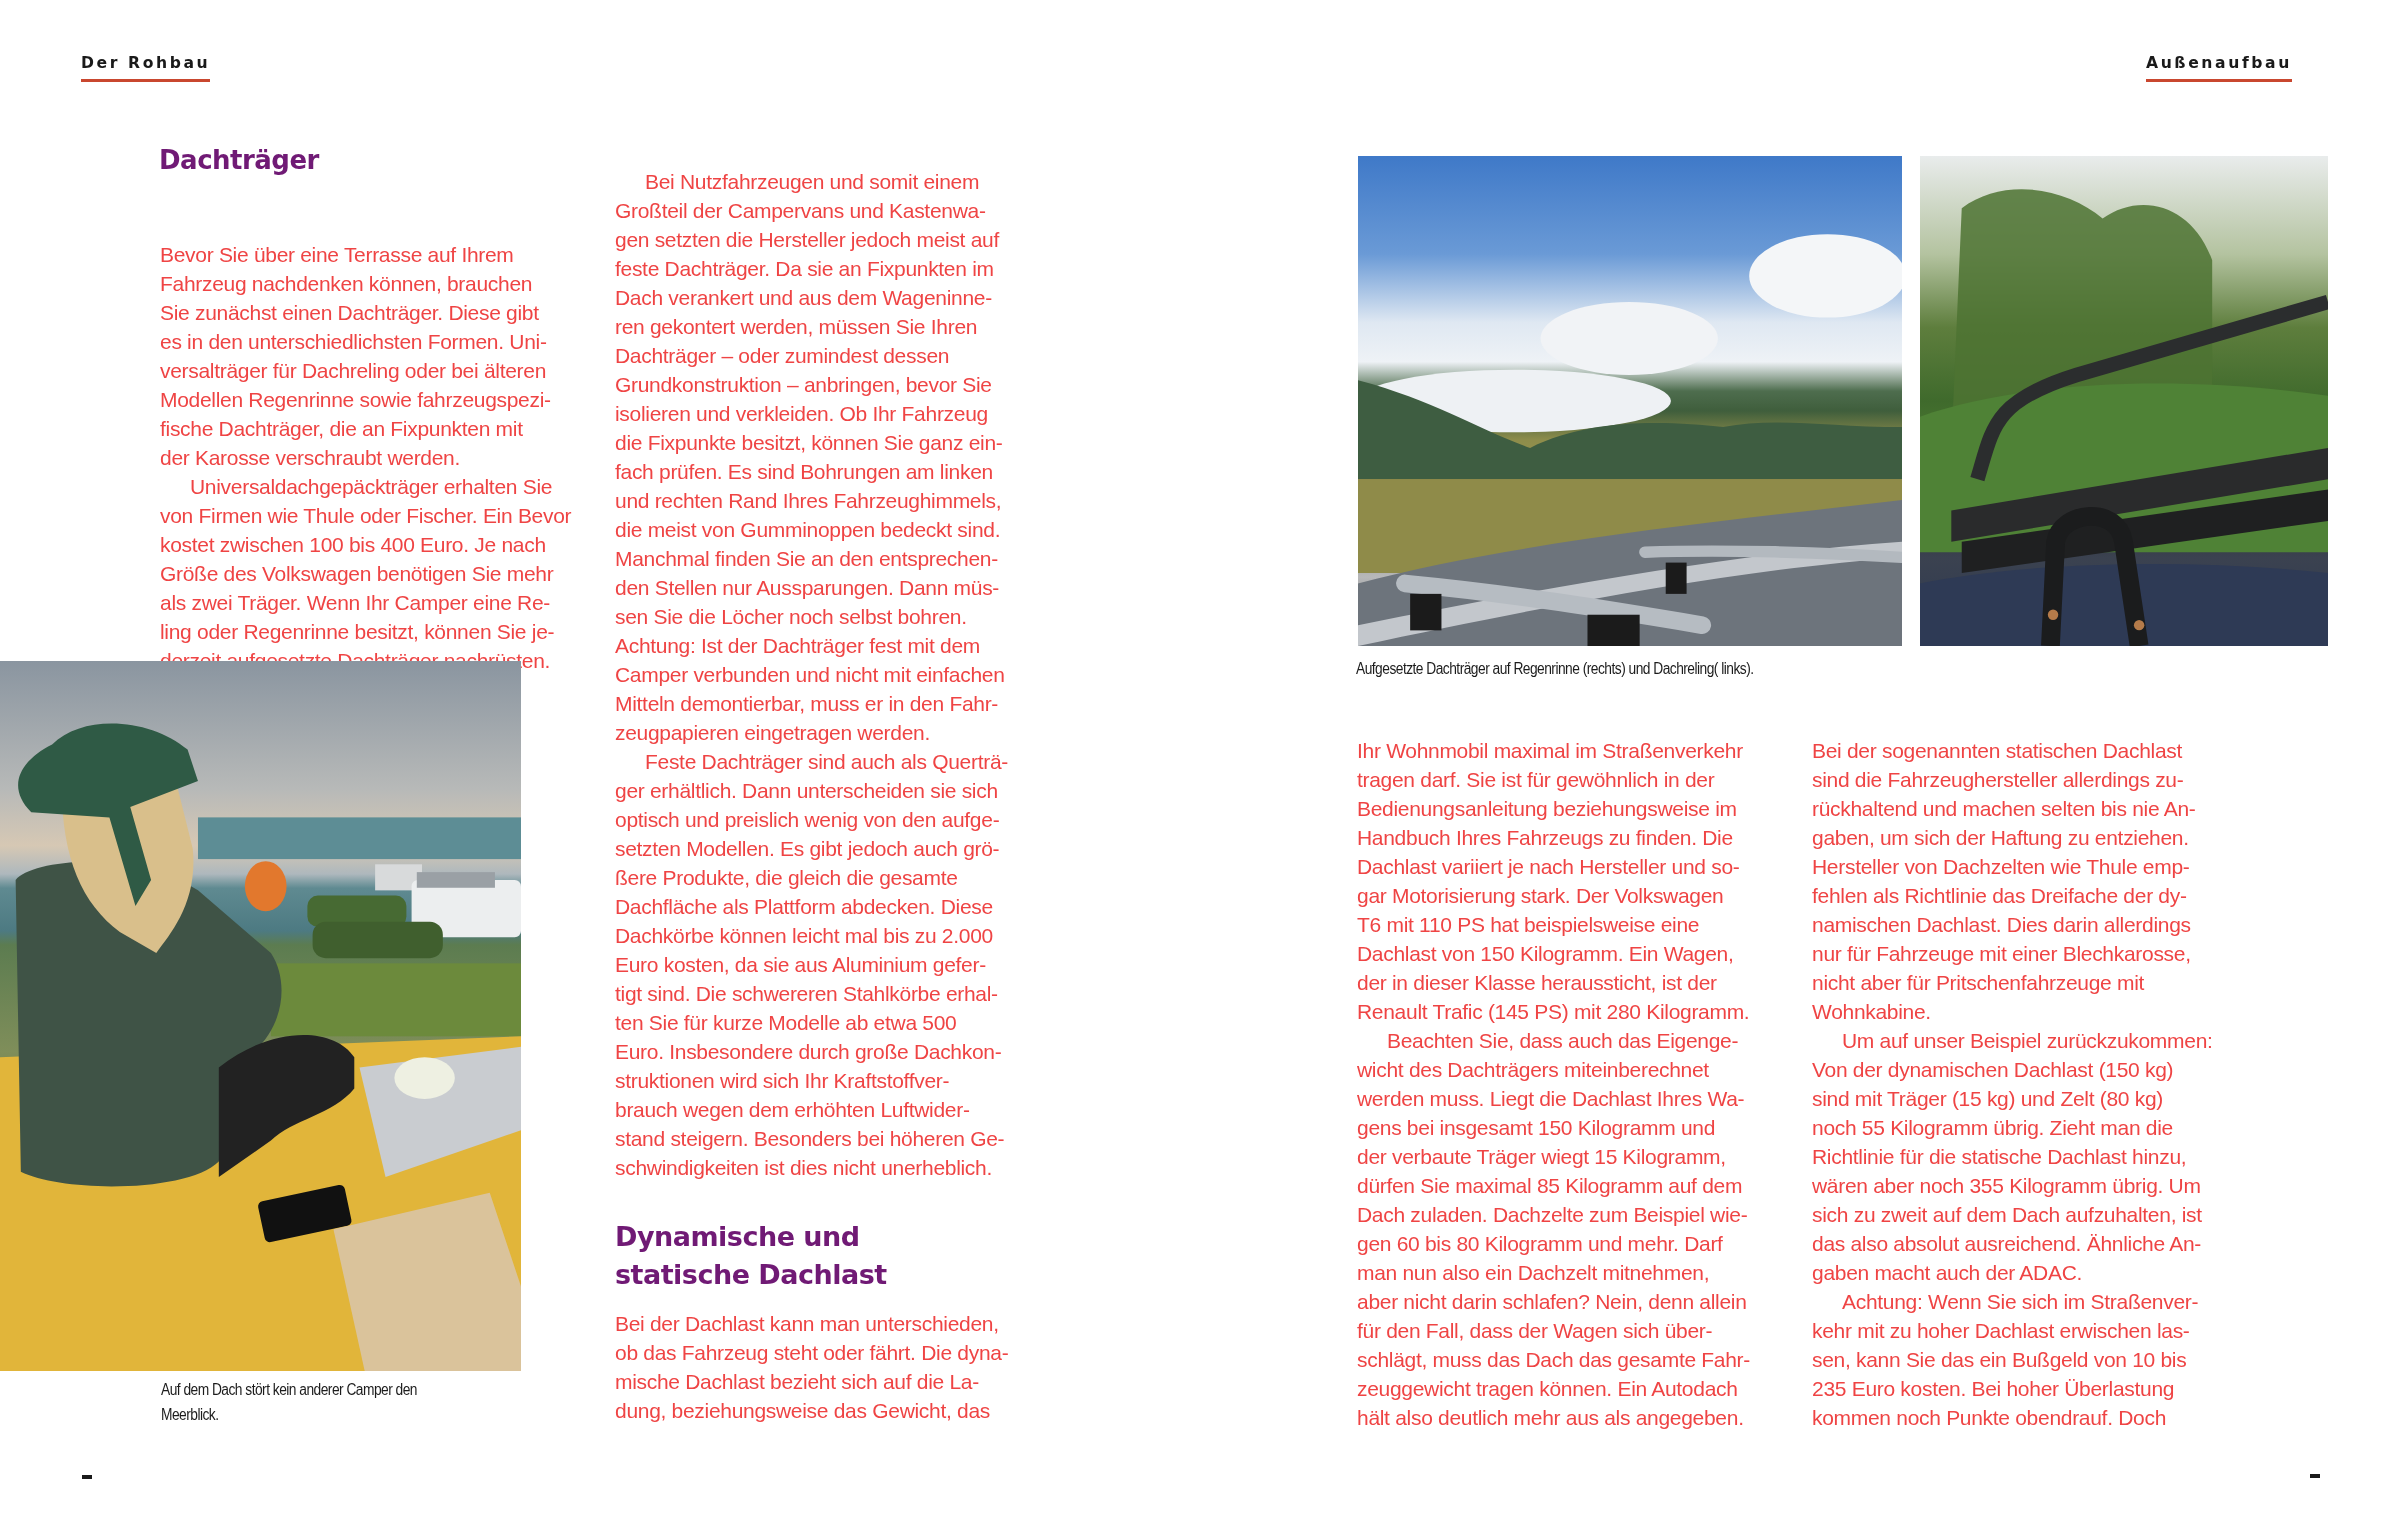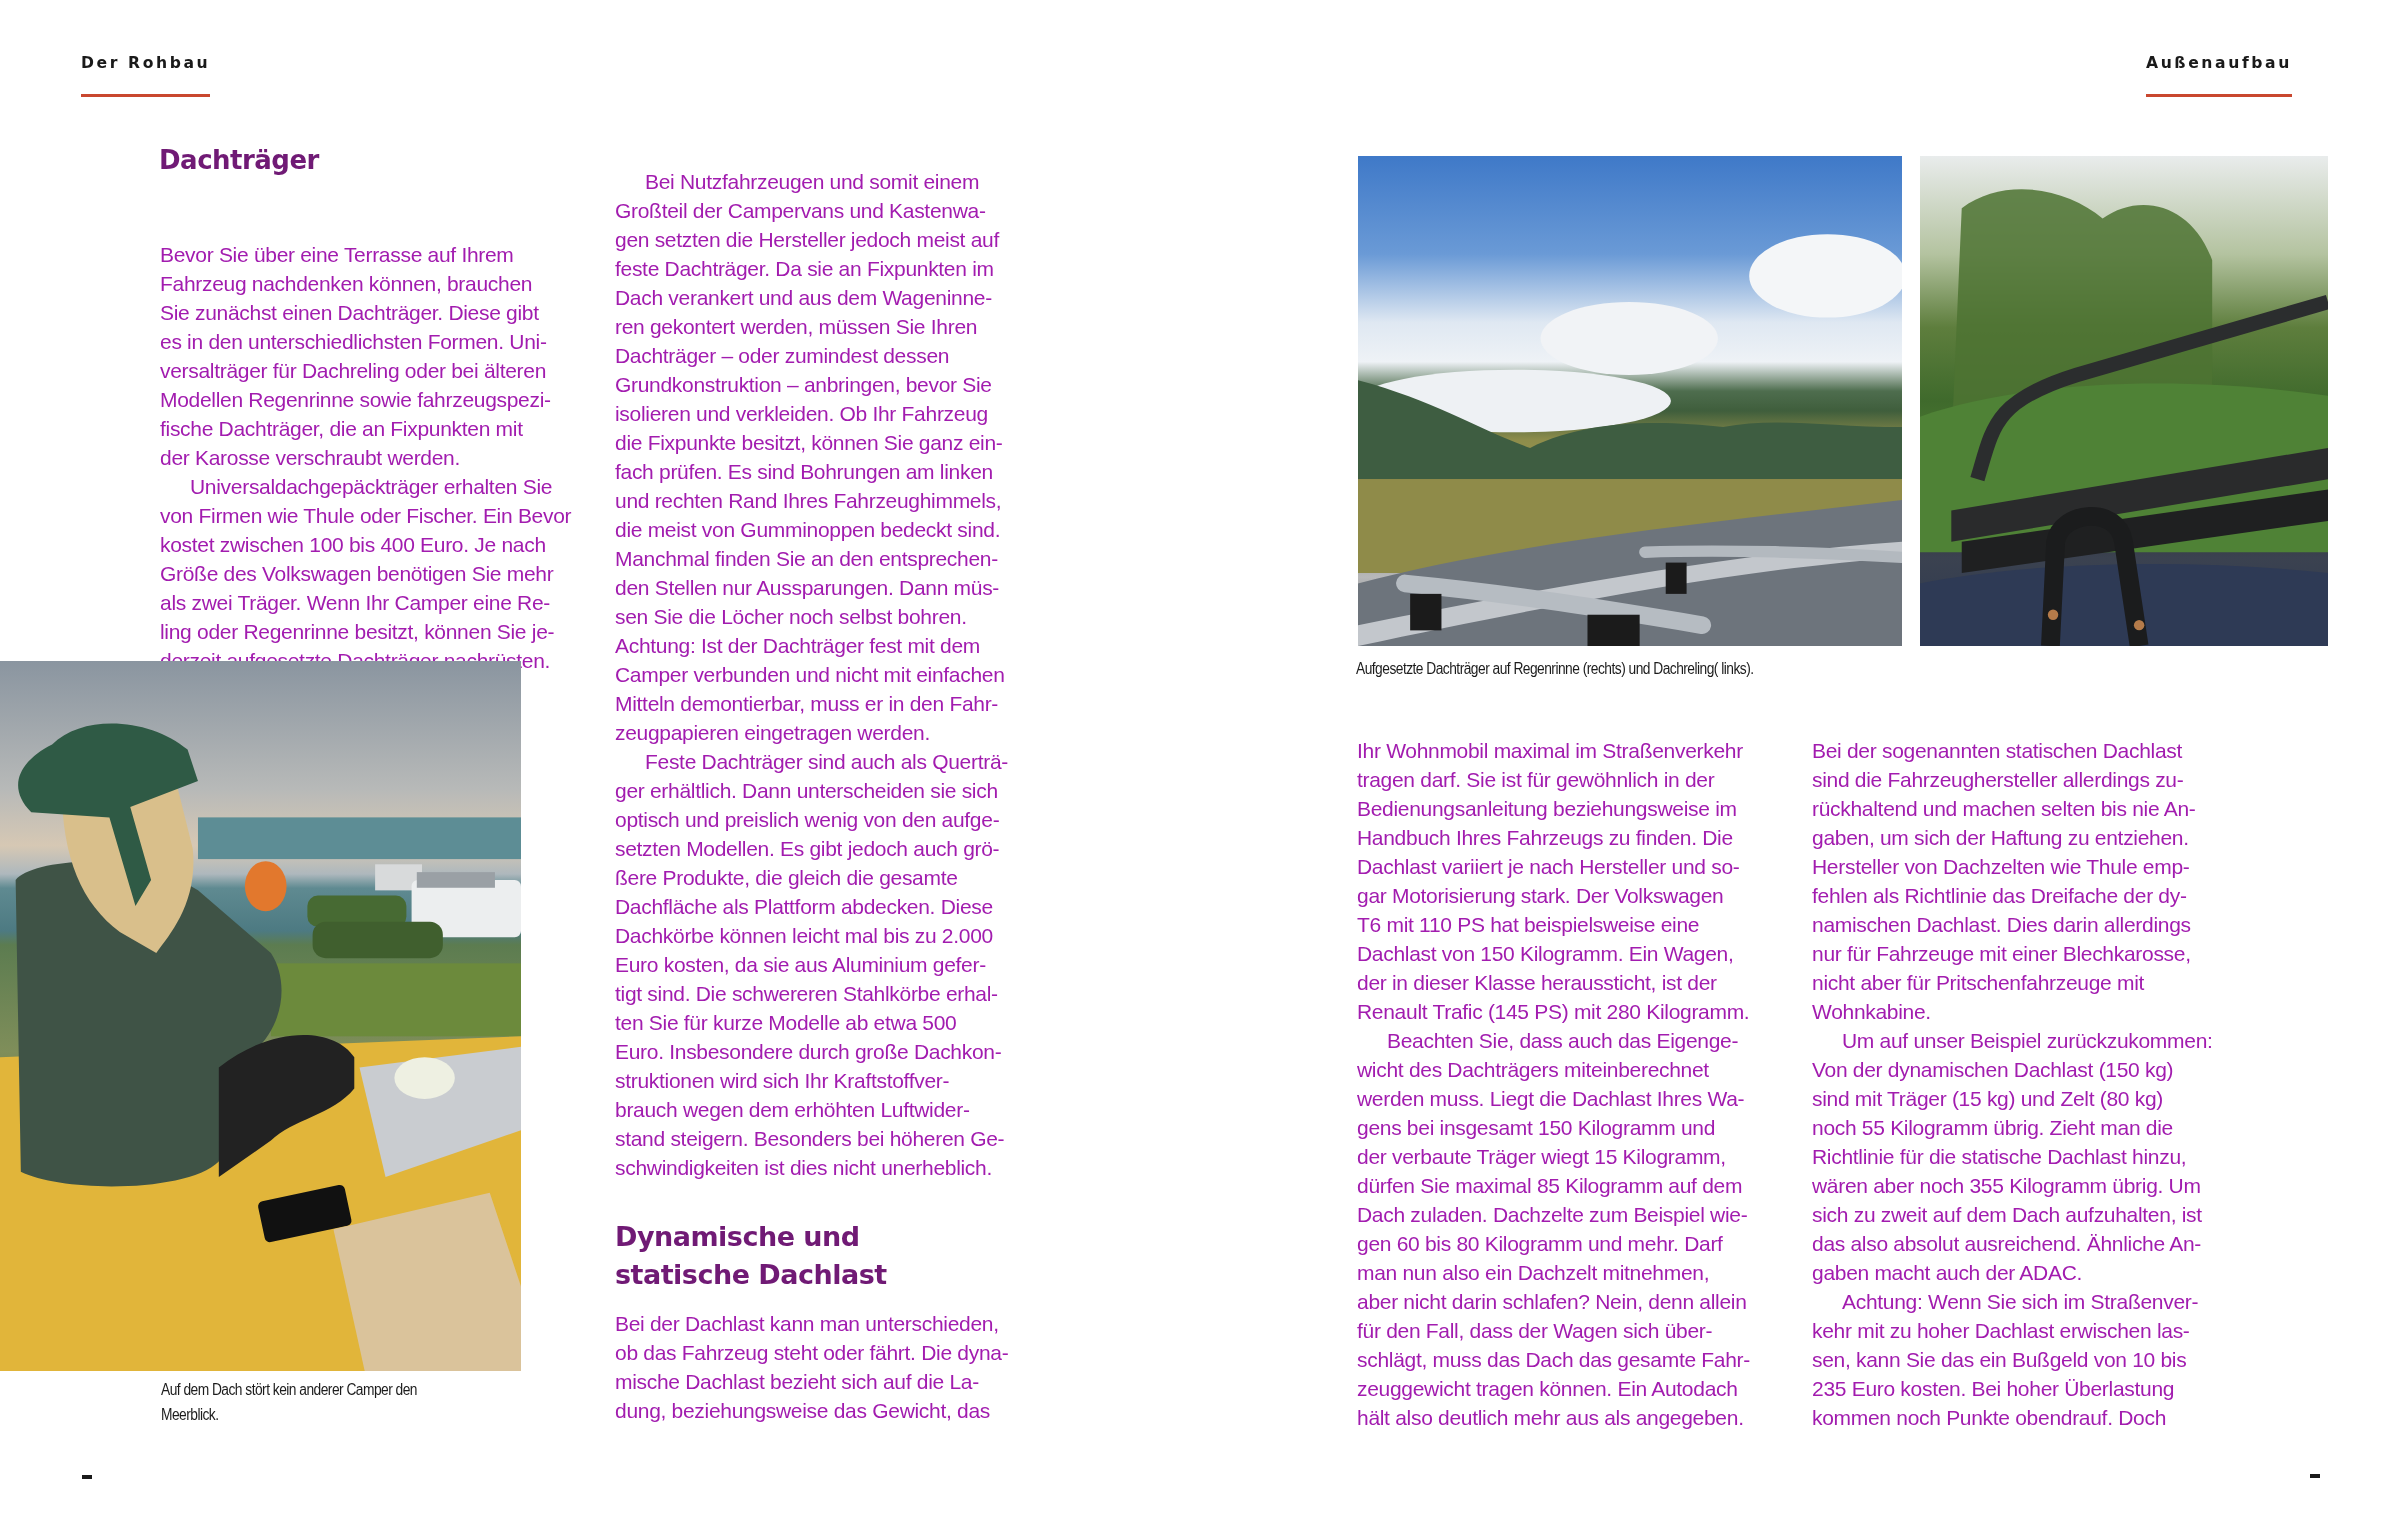--- a/index.html
+++ b/index.html
@@ -1,25 +1,25 @@
 <!DOCTYPE html>
 <html style="font-size:8.3px"><head>
 <meta charset="utf-8">
 <style>
   html, body { margin:0; padding:0; background:#ffffff; }
   body { width:2401px; height:1539px; position:relative; overflow:hidden;
          font-family:"Liberation Sans", sans-serif; color:#1a1a1a; }
   .abs { position:absolute; }
   .running-head { font-family:"DejaVu Sans", sans-serif; font-weight:bold; font-size:15.6px;
-                  letter-spacing:2.6px; color:#1a1a1a; padding-bottom:22px;
+                  letter-spacing:2.6px; color:#1a1a1a; padding-bottom:7px;
                   border-bottom:3.6px solid #c9472f; line-height:1; }
   .heading { font-family:"DejaVu Sans", sans-serif; font-weight:bold; color:#701a75;
              font-size:26px; line-height:38px; letter-spacing:-0.5px; }
   .body-col { font-family:"Liberation Sans", sans-serif; font-size:21px; line-height:29px;
-              color:#a21caf; letter-spacing:-0.3px; transform-origin:left top; }
+              color:#ef4444; letter-spacing:-0.3px; transform-origin:left top; }
   .body-col .ln { display:block; white-space:nowrap; }
   .body-col .ind { padding-left:30px; }
   .caption { font-family:"Liberation Sans", sans-serif; font-size:16px; line-height:24.5px;
              color:#1c1c1c; letter-spacing:-0.6px; transform:scaleX(0.86); transform-origin:left top;
              white-space:nowrap; }
   .photo { overflow:hidden; }
   .page-mark { width:10.4px; height:4.2px; background:#1a1a1a; }
   
   .ph-woman { background:
       linear-gradient(180deg, #8a95a0 0%, #b7b9b8 18%, #d6c8b4 26%, #aeb8bd 30%, #5f8a91 32%, #4d7a82 38%, #5c7c50 40%, #7f8e5a 55%, #6f7c49 62%, #c9a73c 78%, #e0b53b 100%); }

